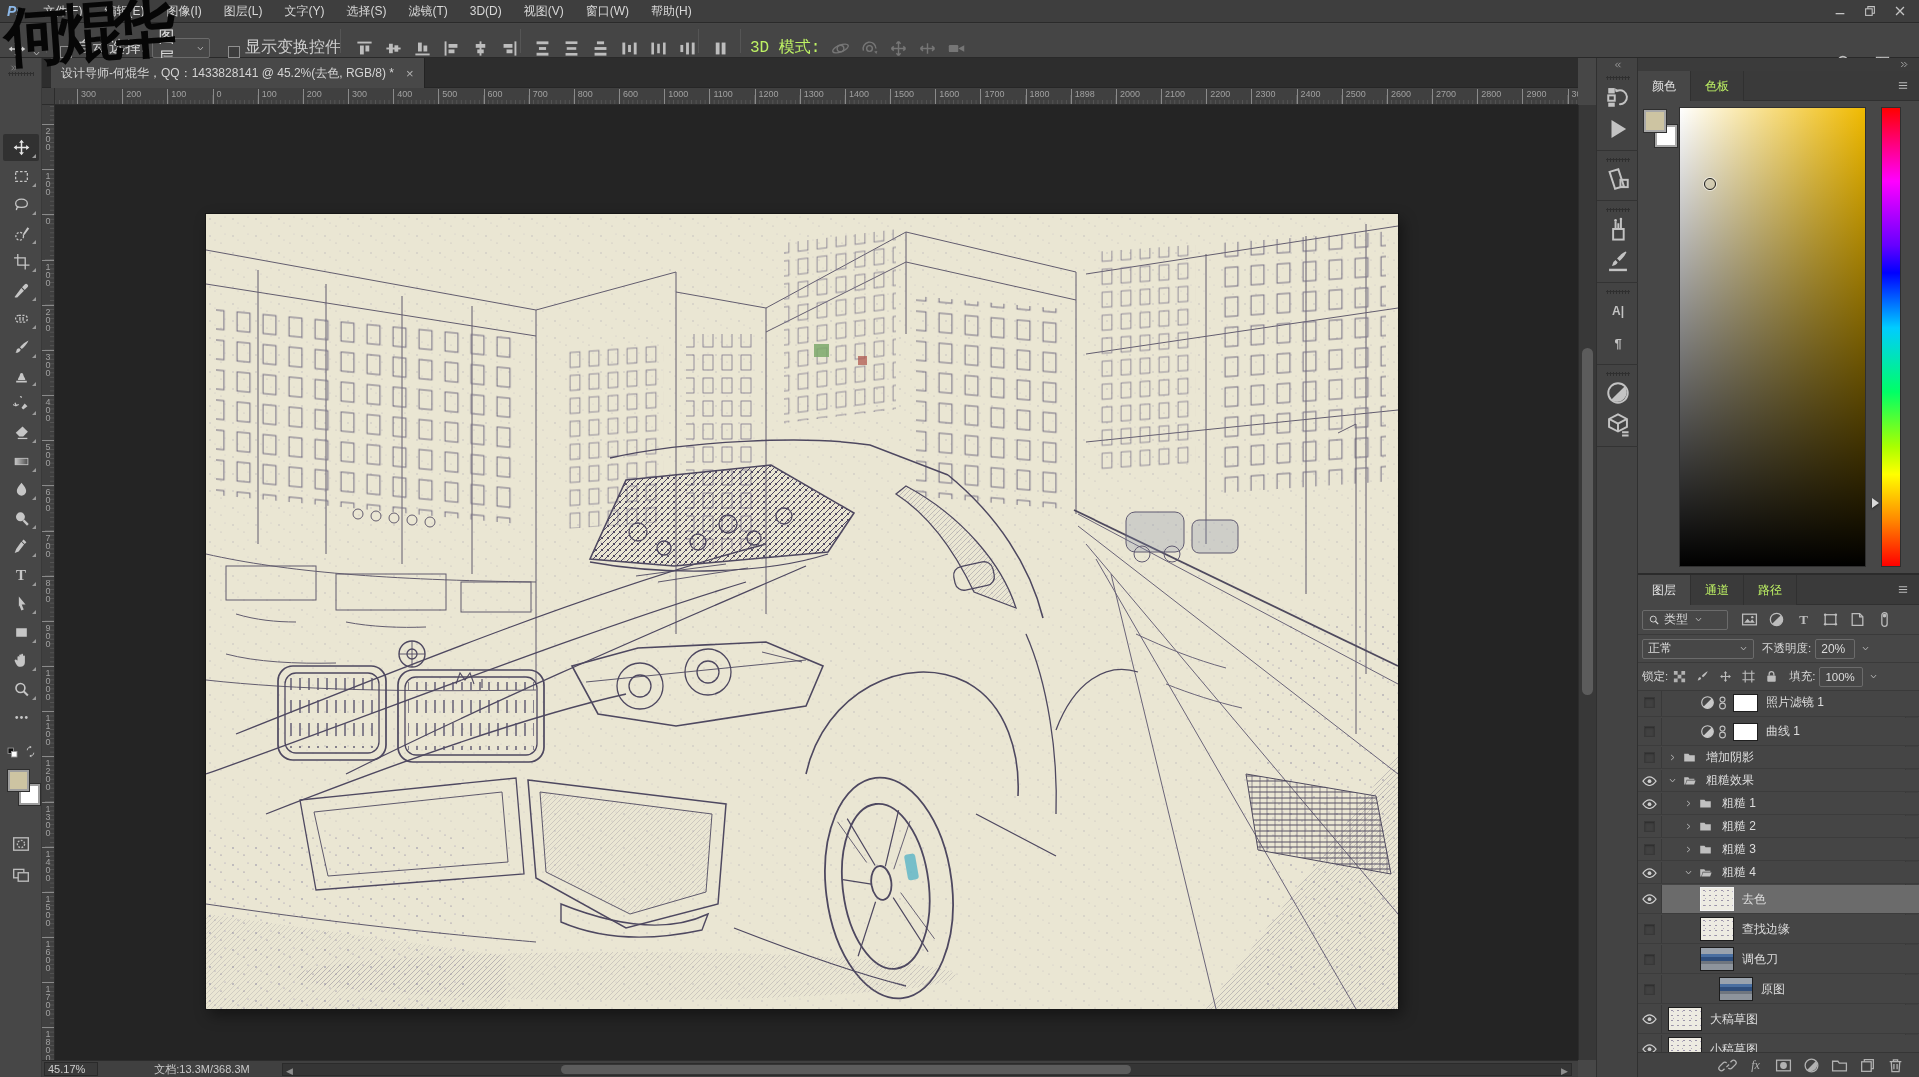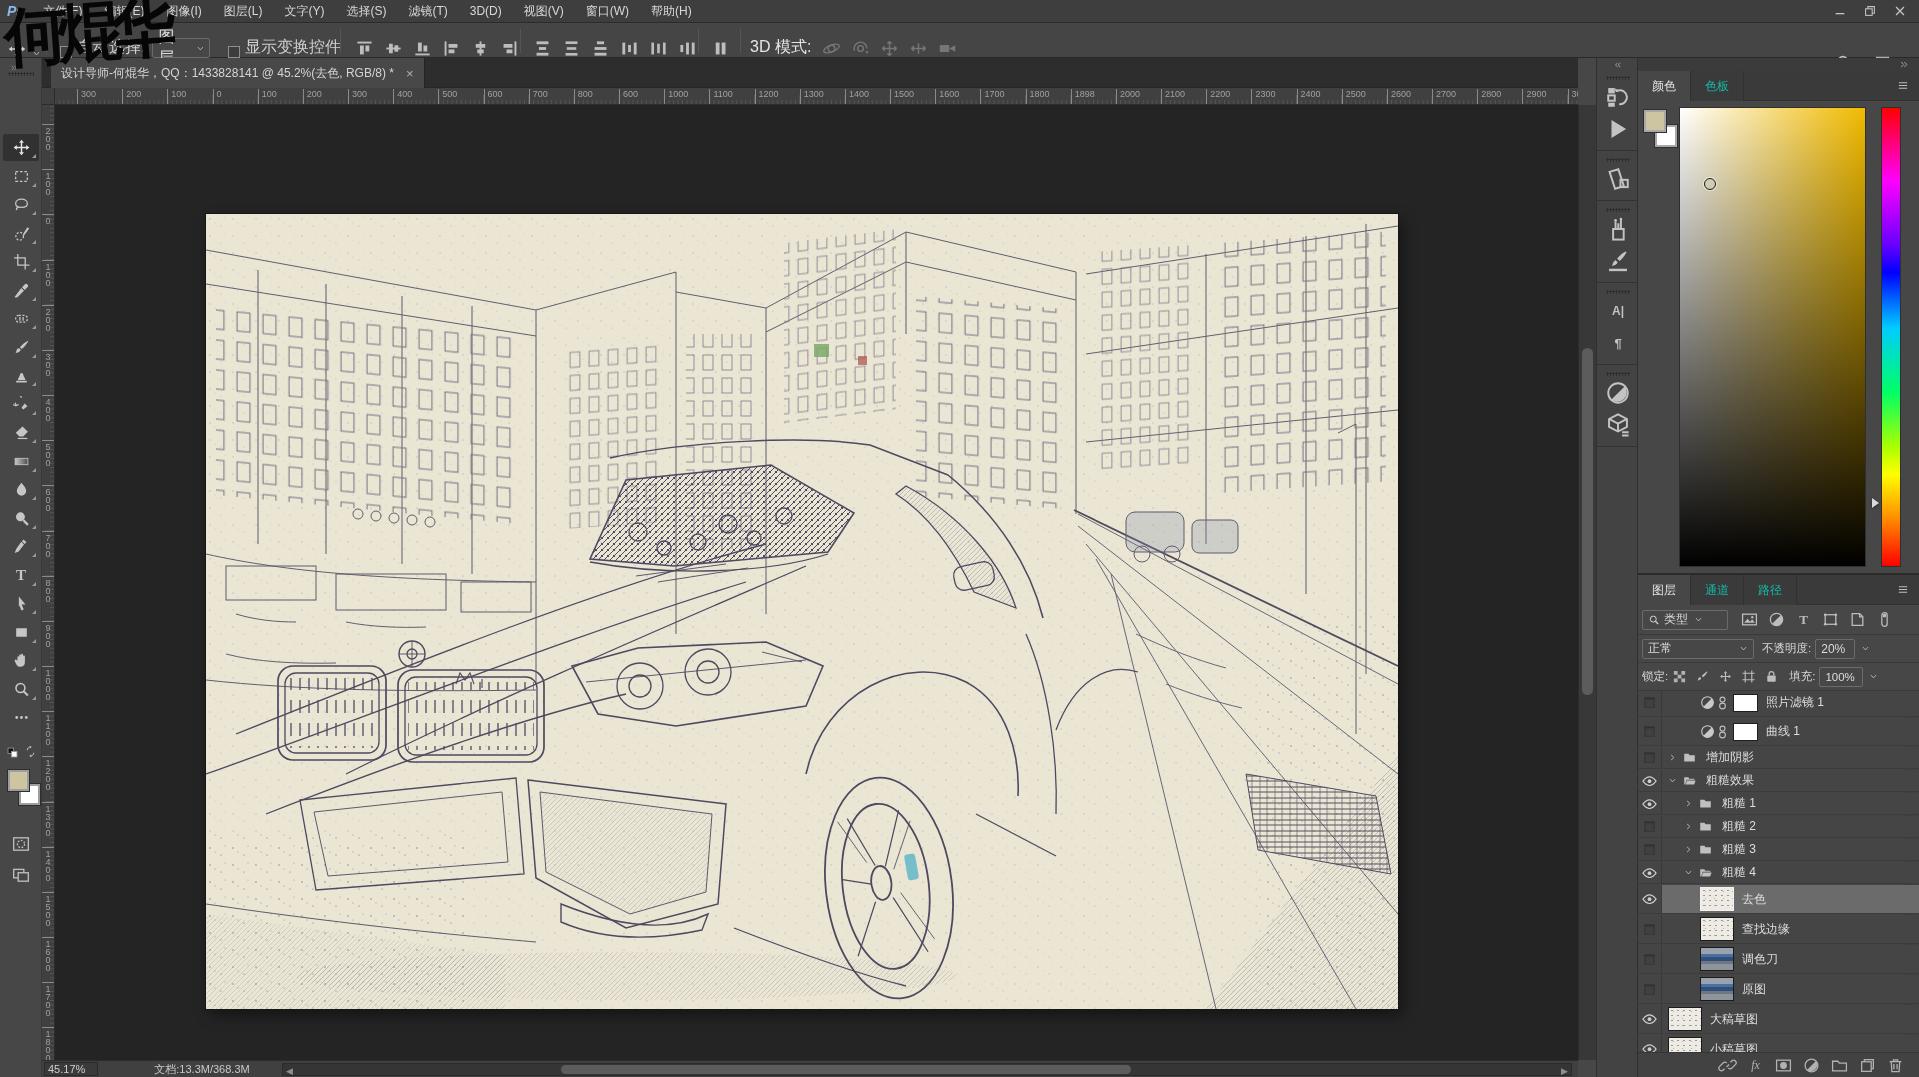--- a/index.html
+++ b/index.html
@@ -16,21 +16,21 @@
   #winctl .wbtn{width:30px;height:22px;color:#c4c4c4;padding:4px 8px;}
   
   #optionsbar{left:0;top:24px;width:1919px;height:34px;background:#454545;border-bottom:1px solid #292929;}
   .ob{position:absolute;top:0;height:34px;display:flex;align-items:flex-end;color:#cfcfcf;font-size:16px;}
   .obsep{position:absolute;top:5px;width:1px;height:24px;background:#373737;border-right:1px solid #555;}
   .checkbox{width:12px;height:12px;border:1px solid #8f8f8f;background:#3d3d3d;display:inline-block;margin-right:5px;}
   .dropbox{border:1px solid #6b6b6b;border-radius:2px;background:#474747;height:20px;display:inline-flex;align-items:center;padding:0 5px;color:#dcdcdc;}
   .chev{width:9px;height:9px;margin-left:6px;color:#bdbdbd;}
   .obico{width:19px;height:19px;color:#bdbdbd;margin:0 5px;}
   .obico.dis{color:#767676;}
-  .dim{color:#e5e5e5;}
+  .dim{color:#bef264;font-family:Liberation Mono, monospace;}
   
   #toolbar{left:0;top:58px;width:42px;height:1019px;background:#474747;border-right:1px solid #393939;}
   #toolbar .grip{position:absolute;left:8px;top:12px;width:26px;height:4px;}
   .grip{background-image:radial-gradient(#2f2f2f 1px,transparent 1.1px);background-size:3px 3px;background-position:0 0;}
   .tool{position:absolute;left:3px;width:36px;height:27px;display:flex;align-items:center;justify-content:center;color:#c6c6c6;}
   .tool.sel{background:#313131;border-radius:2px;color:#e6e6e6;}
   .tool .ico{width:17px;height:17px;}
   .tool::after{content:"";position:absolute;right:3px;bottom:3px;border-left:4px solid transparent;border-bottom:4px solid #9a9a9a;}
   .tool.noarrow::after{display:none;}
   #fgswatch{left:8px;top:712px;width:21px;height:21px;border:2px solid #9e9e9e;outline:1px solid #2e2e2e;z-index:2;}
@@ -63,21 +63,21 @@
   
   #dockstrip{left:1596px;top:58px;width:42px;height:1019px;background:#434343;border-left:1px solid #303030;border-right:1px solid #303030;}
   #dockhead{position:absolute;left:0;top:0;width:42px;height:14px;color:#b5b5b5;display:flex;align-items:center;justify-content:center;}
   .dockcell{position:absolute;left:8px;width:26px;height:26px;color:#c3c3c3;}
   .docksep{position:absolute;left:0;width:42px;height:1px;background:#333;}
   .dockgrip{position:absolute;left:9px;width:24px;height:4px;}
   #panels{left:1638px;top:58px;width:281px;height:1019px;background:#474747;}
   .phead{position:relative;width:100%;height:13px;background:#3b3b3b;}
   .phead .ico{position:absolute;right:8px;top:2px;width:14px;height:9px;color:#b5b5b5;}
   .ptabs{position:relative;width:100%;height:30px;background:#3a3a3a;border-bottom:1px solid #303030;display:flex;}
-  .ptab{height:30px;line-height:30px;padding:0 14px;color:#14b8a6;font-size:12px;background:#3a3a3a;border-right:1px solid #303030;}
+  .ptab{height:30px;line-height:30px;padding:0 14px;color:#bef264;font-size:12px;background:#3a3a3a;border-right:1px solid #303030;}
   .ptab.active{background:#474747;color:#e2e2e2;}
   .pmenu{position:absolute;right:8px;top:9px;width:16px;height:11px;color:#bdbdbd;}
   
   #colorbody{position:relative;width:100%;height:472px;}
   #cp-fg{position:absolute;left:6px;top:9px;width:22px;height:22px;border:2px solid #a8a8a8;outline:1px solid #2f2f2f;z-index:2;}
   #cp-bg{position:absolute;left:17px;top:24px;width:22px;height:22px;background:#fff;border:2px solid #a8a8a8;outline:1px solid #2f2f2f;}
   #satbox{position:absolute;left:41px;top:6px;width:187px;height:460px;border:1px solid #2f2f2f;}
   #satwhite{position:absolute;inset:0;background:linear-gradient(90deg,#ffffff,rgba(255,255,255,0));}
   #satblack{position:absolute;inset:0;background:linear-gradient(180deg,rgba(0,0,0,0),#000000);}
   #satmarker{position:absolute;width:12px;height:12px;border:1.6px solid #1d1d1d;border-radius:50%;box-shadow:0 0 0 1px rgba(255,255,255,.55);}
@@ -1193,21 +1193,21 @@
           </div>
           <div class="lay" style="top: 254px; height: 29px;">
             <div class="eyecol">
               <span class="eyeempty"></span>
             </div>
             <div class="laycontent" style="padding-left: 38px;">
               <span class="lthumb th-photo"></span>
               <span class="layname">调色刀</span>
             </div>
           </div>
-          <div class="lay" style="top: 284px; height: 29px;">
+          <div class="lay" style="top: 284px; height: 29px; gap: 19px;">
             <div class="eyecol">
               <span class="eyeempty"></span>
             </div>
             <div class="laycontent" style="padding-left: 38px;">
               <span class="lthumb th-photo"></span>
               <span class="layname">原图</span>
             </div>
           </div>
           <div class="lay" style="top: 314px; height: 29px; justify-content: flex-end;">
             <div class="eyecol">

